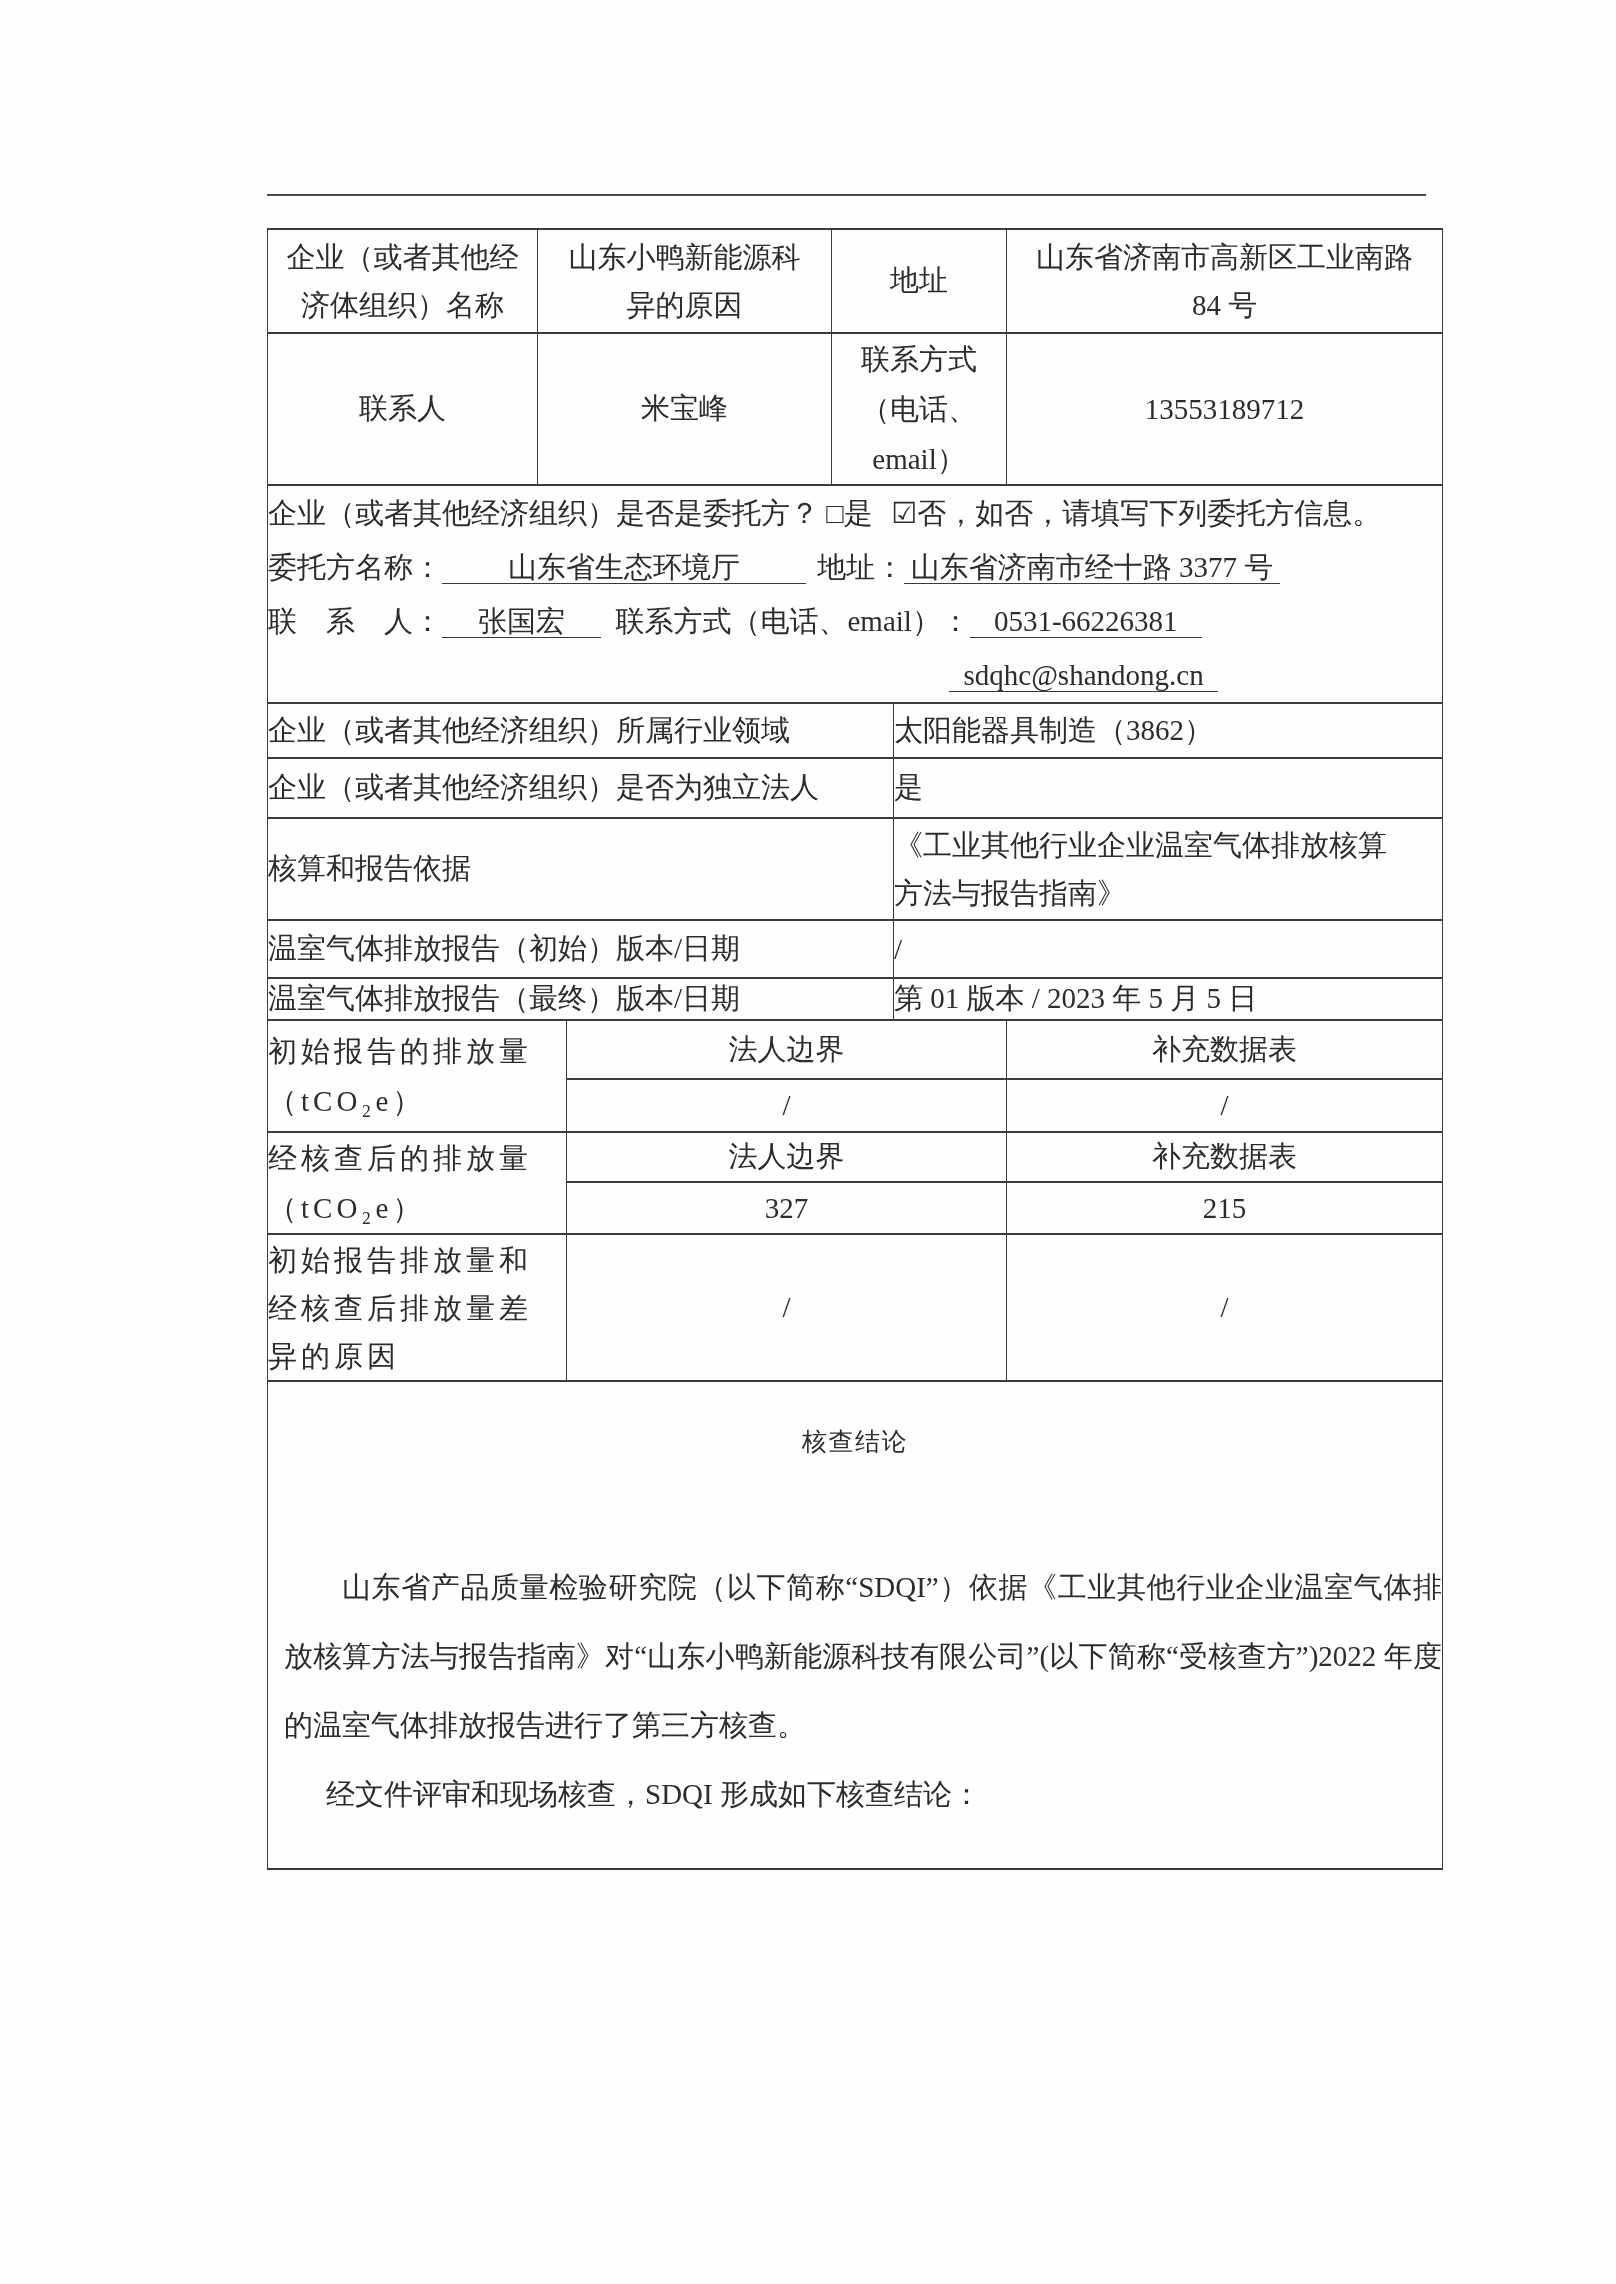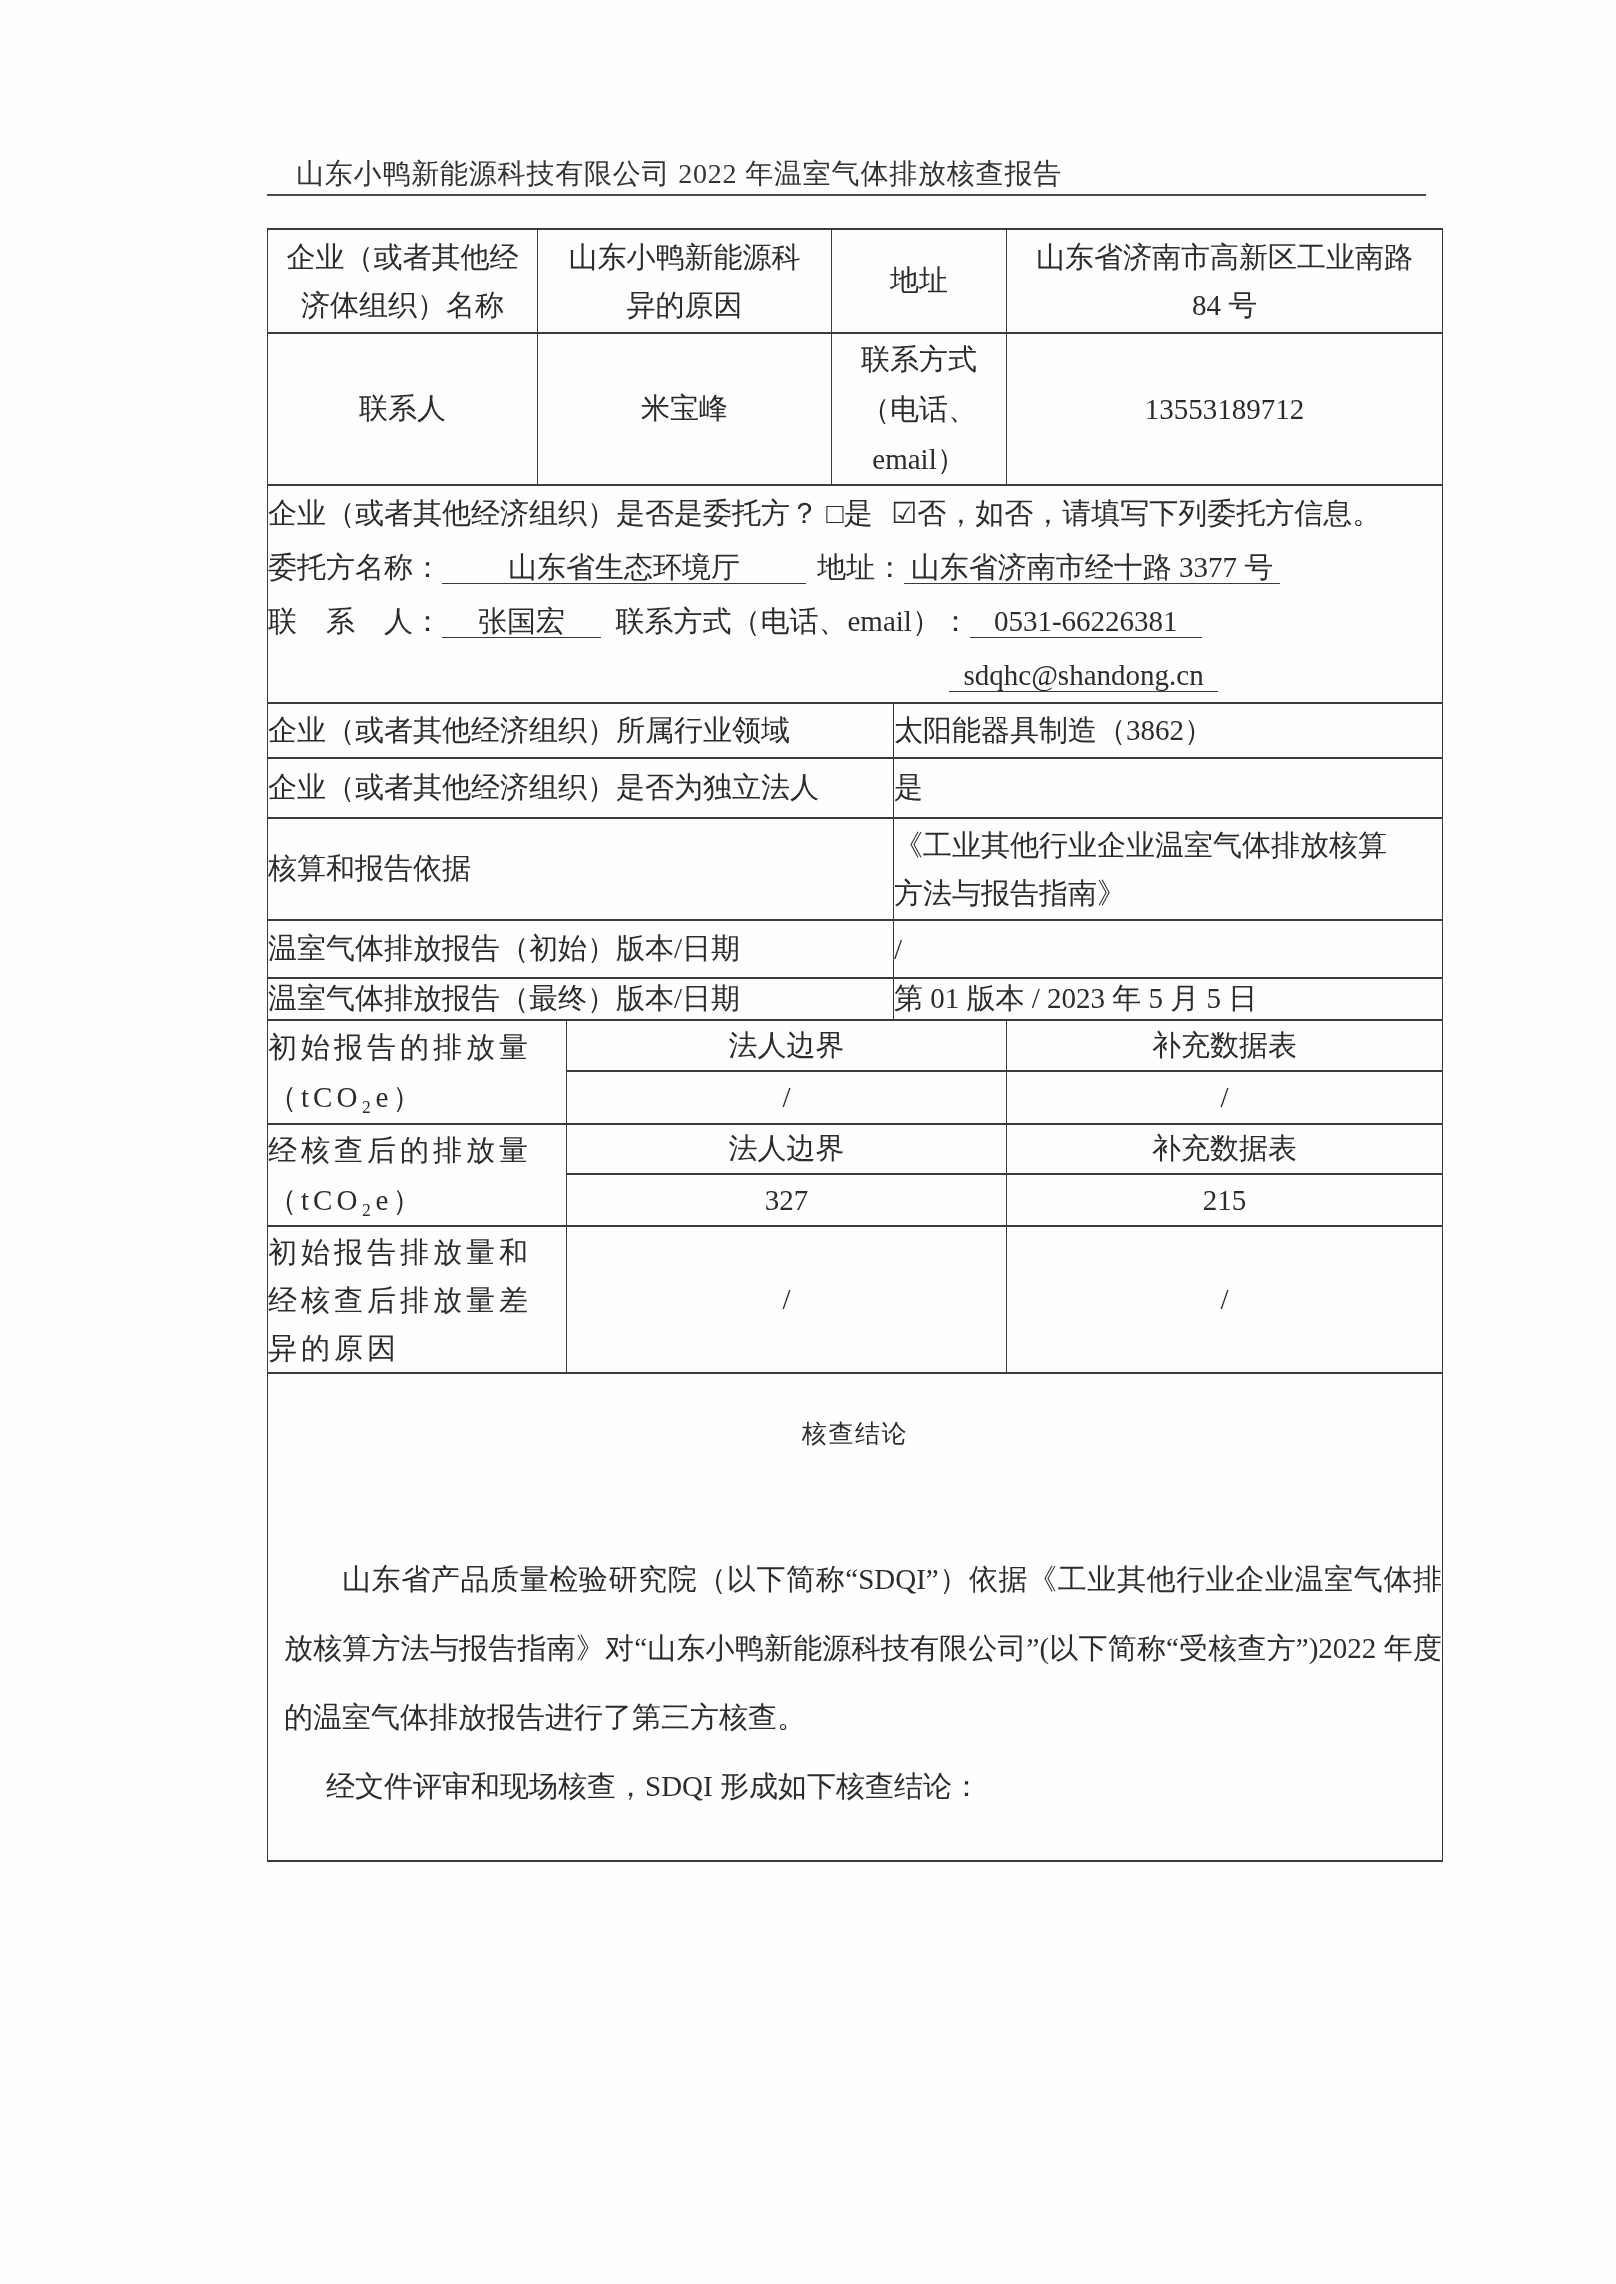--- a/index.html
+++ b/index.html
@@ -76,21 +76,20 @@
     text-indent: 2em;
     text-align: justify;
   }
   .concl-p.first { margin-top: 91px; margin-left: 16px; }
 </style>
 </head>
 <body>
 
 <div class="page">
 
-  <div class="doc-title">山东小鸭新能源科技有限公司 2022 年温室气体排放核查报告</div>
   <div class="header-rule"></div>
 
   <table class="main">
     <colgroup>
       <col style="width:270px">
         <col style="width:29px">
         <col style="width:265px">
       <col style="width:62px">
         <col style="width:113px">
         <col style="width:436px">
@@ -154,21 +153,21 @@
     <tr style="height:58px">
       <td colspan="4" class="lbl">温室气体排放报告（初始）版本/日期</td>
       <td colspan="2" class="val">/</td>
     </tr>
 
     <tr style="height:32px">
       <td colspan="4" class="lbl">温室气体排放报告（最终）版本/日期</td>
       <td colspan="2" class="val">第 01 版本 / 2023 年 5 月 5 日</td>
     </tr>
 
-    <tr style="height:51px">
+    <tr style="height:59px">
       <td rowspan="2" colspan="2" class="lbl pre lh62 ls">初始报告的排放量
 （tCO₂e）</td>
       <td colspan="3" class="c">法人边界</td>
       <td class="c">补充数据表</td>
     </tr>
     <tr style="height:53px">
       <td colspan="3" class="c">/</td>
       <td class="c">/</td>
     </tr>
 

